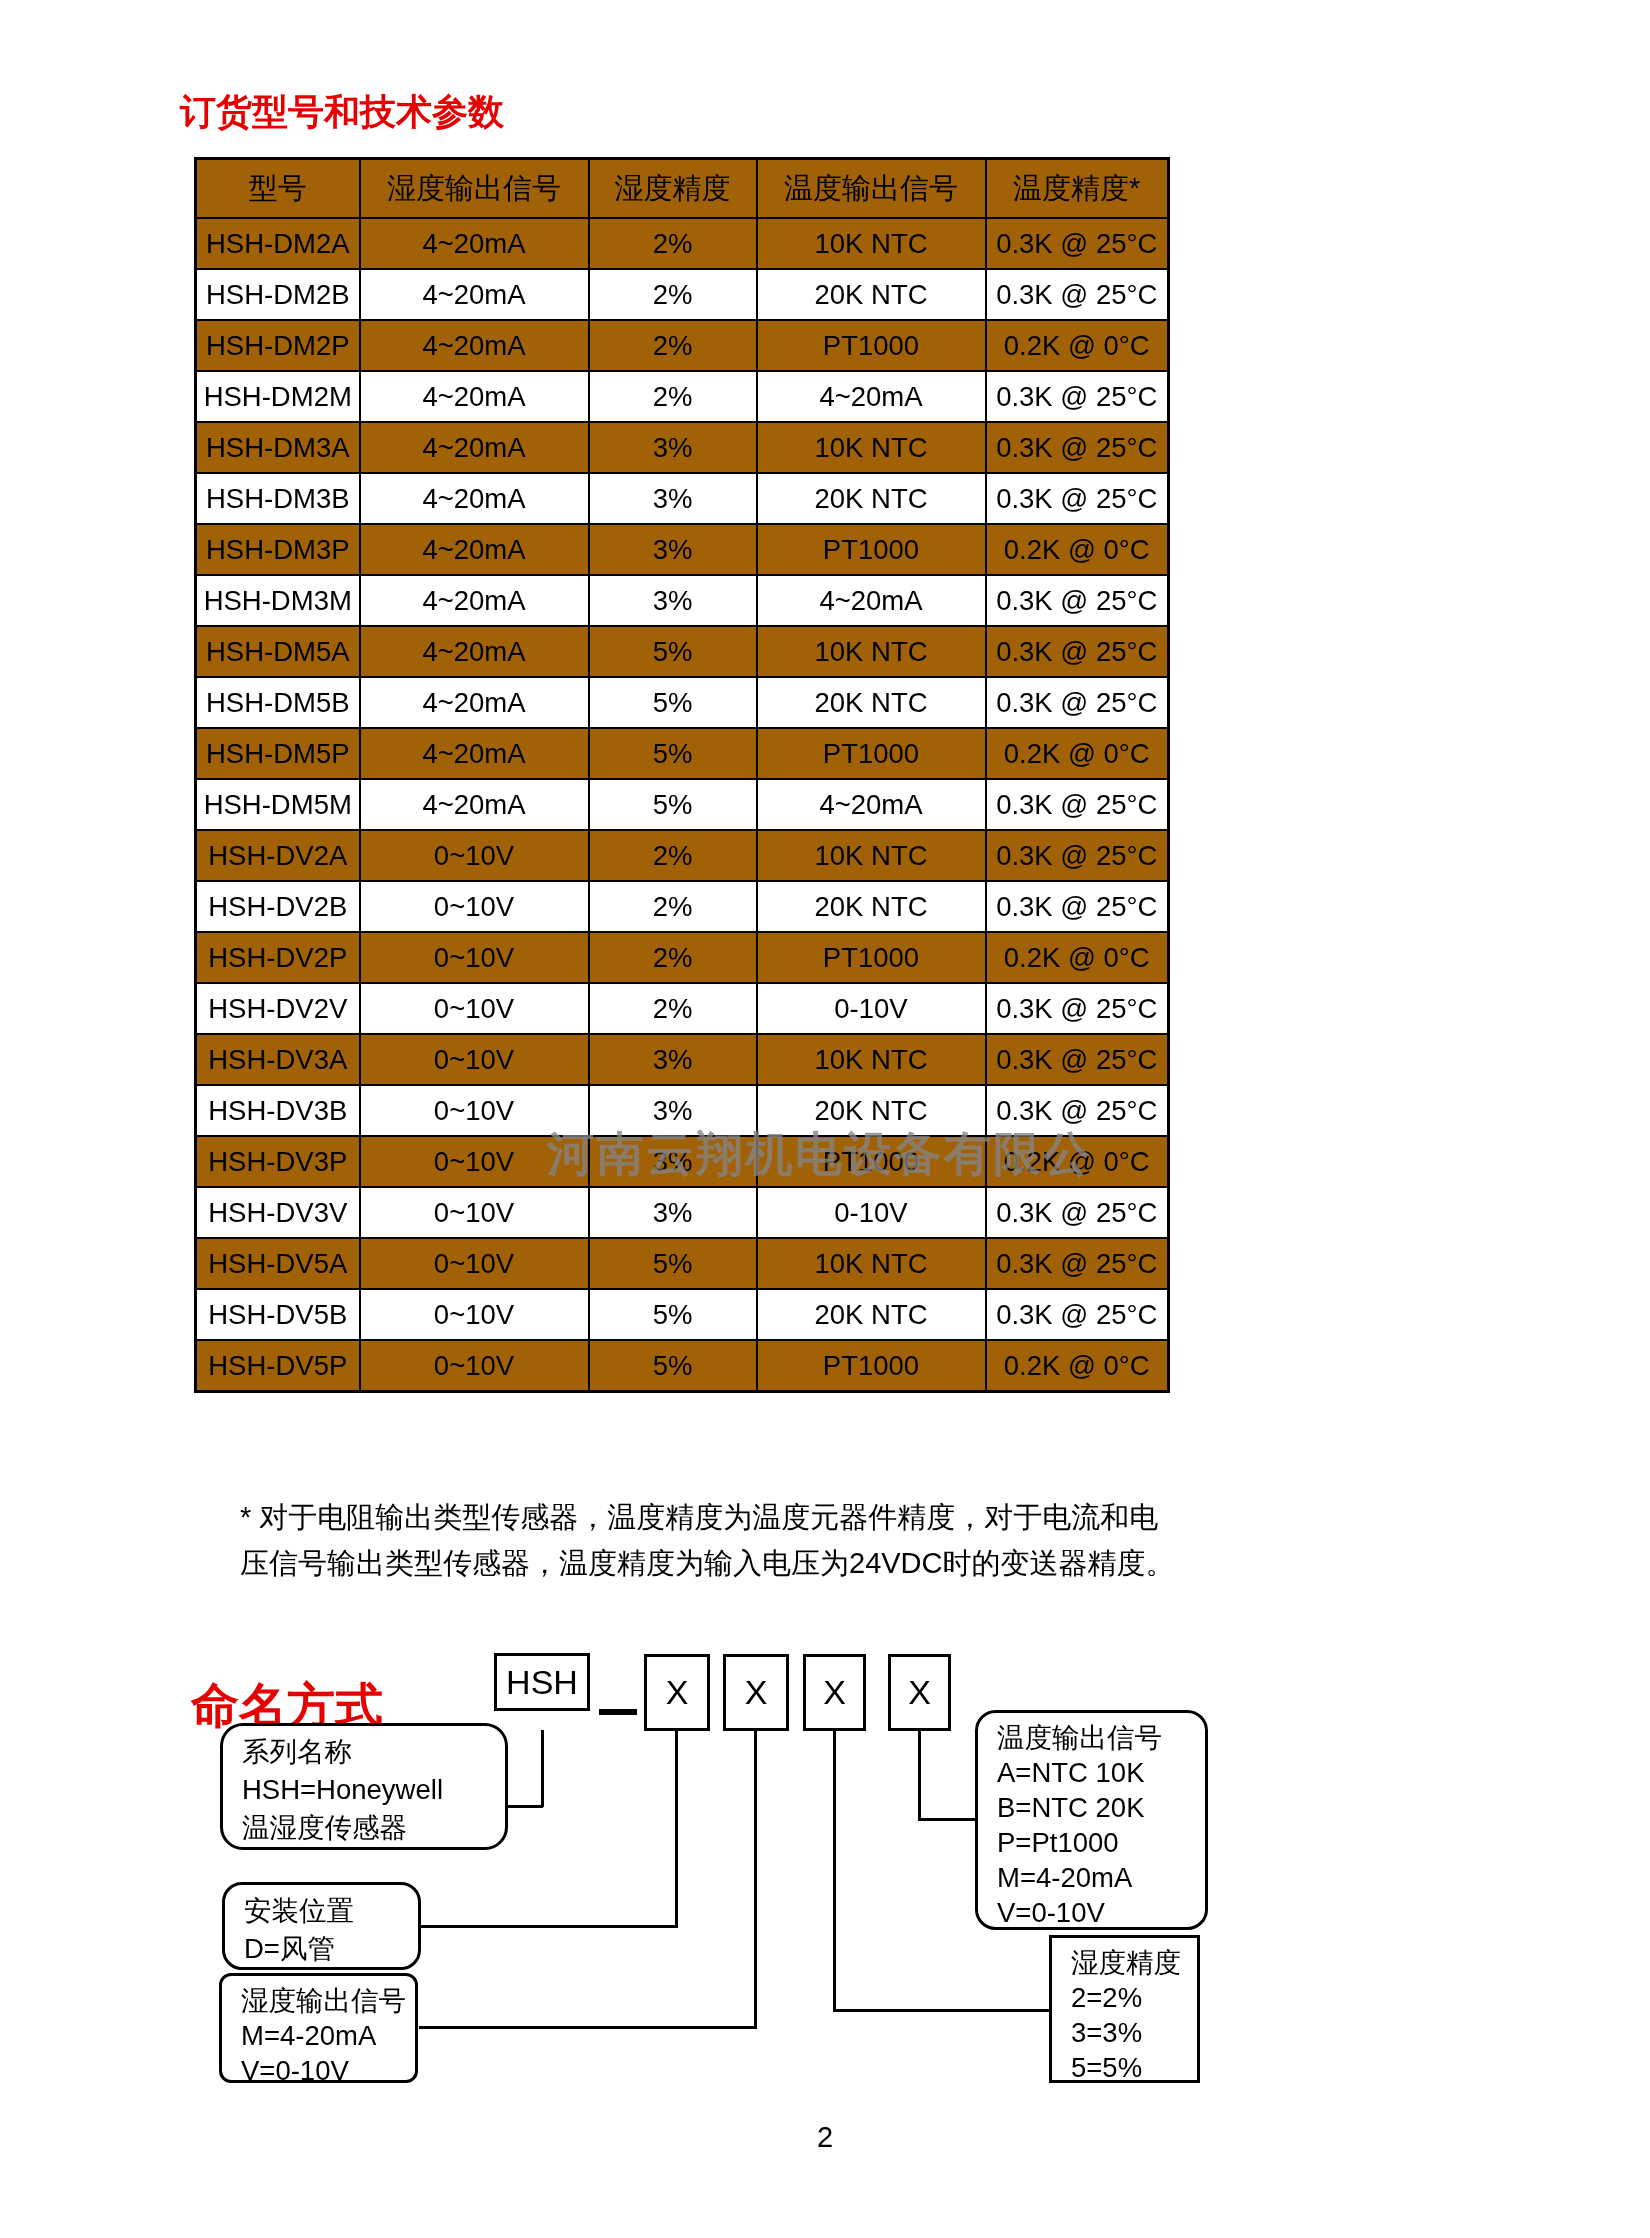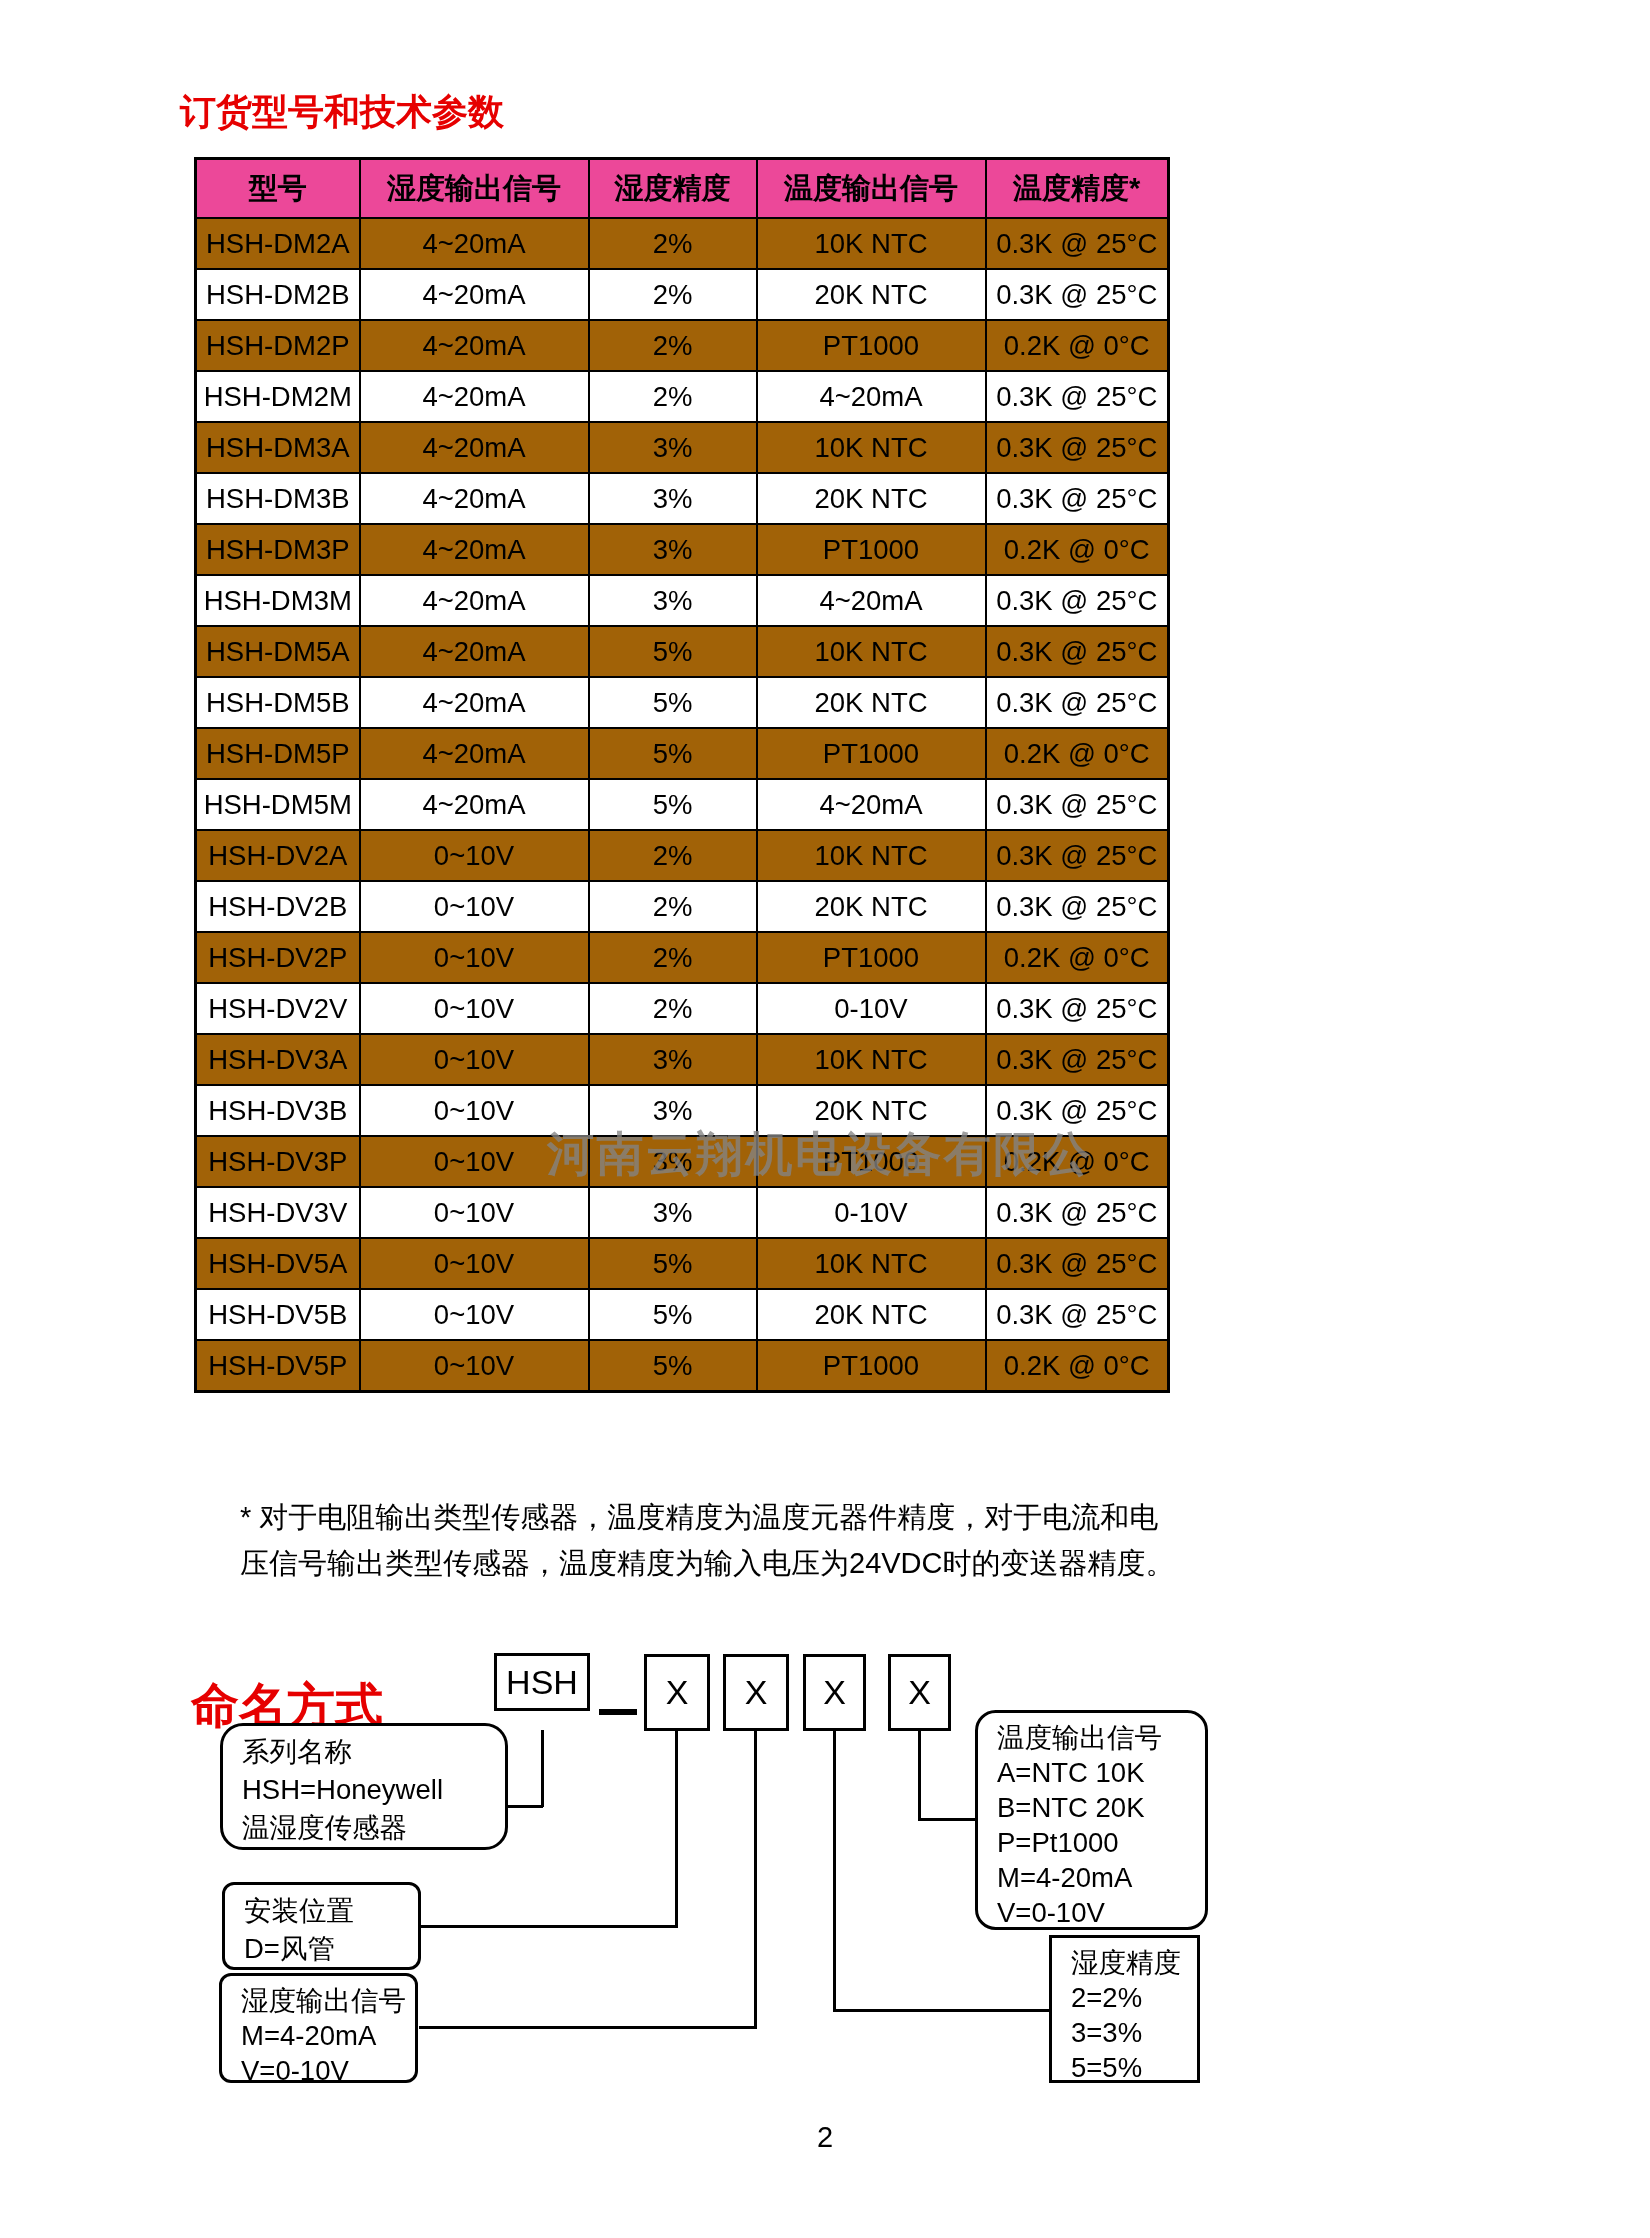--- a/index.html
+++ b/index.html
@@ -8,21 +8,21 @@
 
   .sec-title{position:absolute;font-weight:700;white-space:nowrap;}
   #title1{left:180px;top:88px;font-size:36px;}
   #title2{left:191px;top:1674px;font-size:48px;}
 
   
   #spec-table{position:absolute;left:194px;top:157px;border-collapse:collapse;table-layout:fixed;
               width:974px;border:3.4px solid #000;}
   #spec-table th,#spec-table td{border:2.6px solid #000;text-align:center;vertical-align:middle;
               padding:0;overflow:hidden;white-space:nowrap;}
-  #spec-table th{height:57px;font-size:29px;font-weight:700;background:#ec4899;}
+  #spec-table th{height:57px;font-size:29px;font-weight:400;background:#a16207;}
   #spec-table td{height:49px;font-size:27.5px;font-weight:400;background:#ffffff;}
   #spec-table tr.shaded td{background:#a16207;}
   col.c1{width:164px;} col.c2{width:229px;} col.c3{width:168px;} col.c4{width:229px;} col.c5{width:183px;}
 
   
   #footnote{position:absolute;left:196px;top:1494px;font-size:29px;line-height:46px;white-space:nowrap;margin-left:44px;}
 
   
   #watermark{position:absolute;left:547px;top:1123px;font-size:47px;letter-spacing:2.6px;
              color:rgba(132,132,132,0.78);white-space:nowrap;z-index:9;font-weight:700;}
@@ -32,21 +32,21 @@
   .codebox{display:flex;align-items:center;justify-content:center;font-size:34px;}
   #hsh-box{left:494px;top:1653px;width:96px;height:58px;}
   #xbox1{left:644px;top:1654px;width:66px;height:77px;}
   #xbox2{left:723px;top:1654px;width:66px;height:77px;}
   #xbox3{left:803px;top:1654px;width:63px;height:77px;}
   #xbox4{left:888px;top:1654px;width:63px;height:77px;}
   #dash{position:absolute;left:599px;top:1709px;width:38px;height:6px;background:#000;}
 
   .labelbox{padding:6.9px 0 0 19px;font-size:27.5px;line-height:35px;white-space:nowrap;}
   #box-series{left:220px;top:1723px;width:288px;height:127px;border-radius:23px;line-height:38px;}
-  #box-mount{left:222px;top:1882px;width:199px;height:88px;border-radius:12px;line-height:38px;}
+  #box-mount{left:222px;top:1882px;width:199px;height:88px;border-radius:20px;line-height:38px;}
   #box-humsig{left:219px;top:1973px;width:199px;height:110px;border-radius:12px;}
   #box-tempsig{left:975px;top:1710px;width:233px;height:220px;border-radius:20.6px;}
   #box-humacc{left:1049px;top:1935px;width:151px;height:148px;border-radius:0;}
 
   .vline,.hline{position:absolute;background:#000;}
   .vline{width:2.6px;} .hline{height:2.6px;}
   #l1v{left:541px;top:1730px;height:77px;} #l1h{left:508px;top:1805px;width:35px;}
   #l2v{left:675px;top:1730px;height:198px;} #l2h{left:420px;top:1925px;width:257px;}
   #l3v{left:754px;top:1730px;height:299px;} #l3h{left:419px;top:2026px;width:338px;}
   #l4v{left:833px;top:1730px;height:282px;} #l4h{left:833px;top:2009px;width:217px;}

